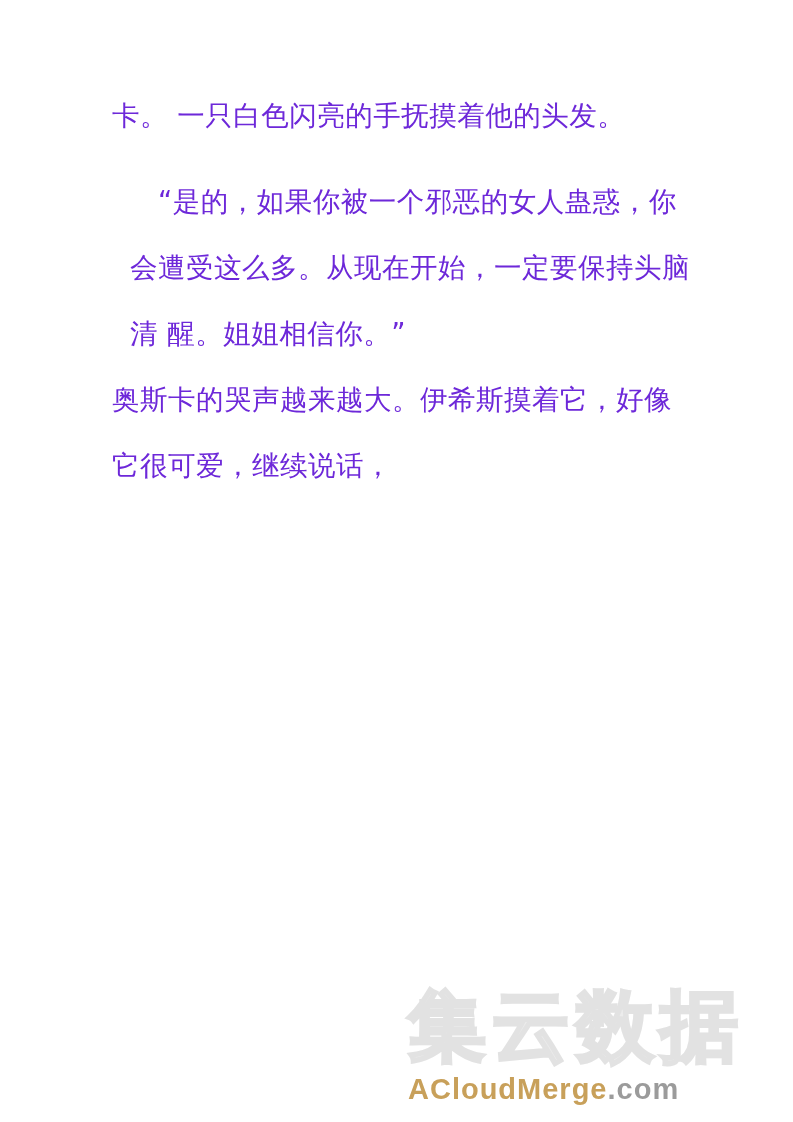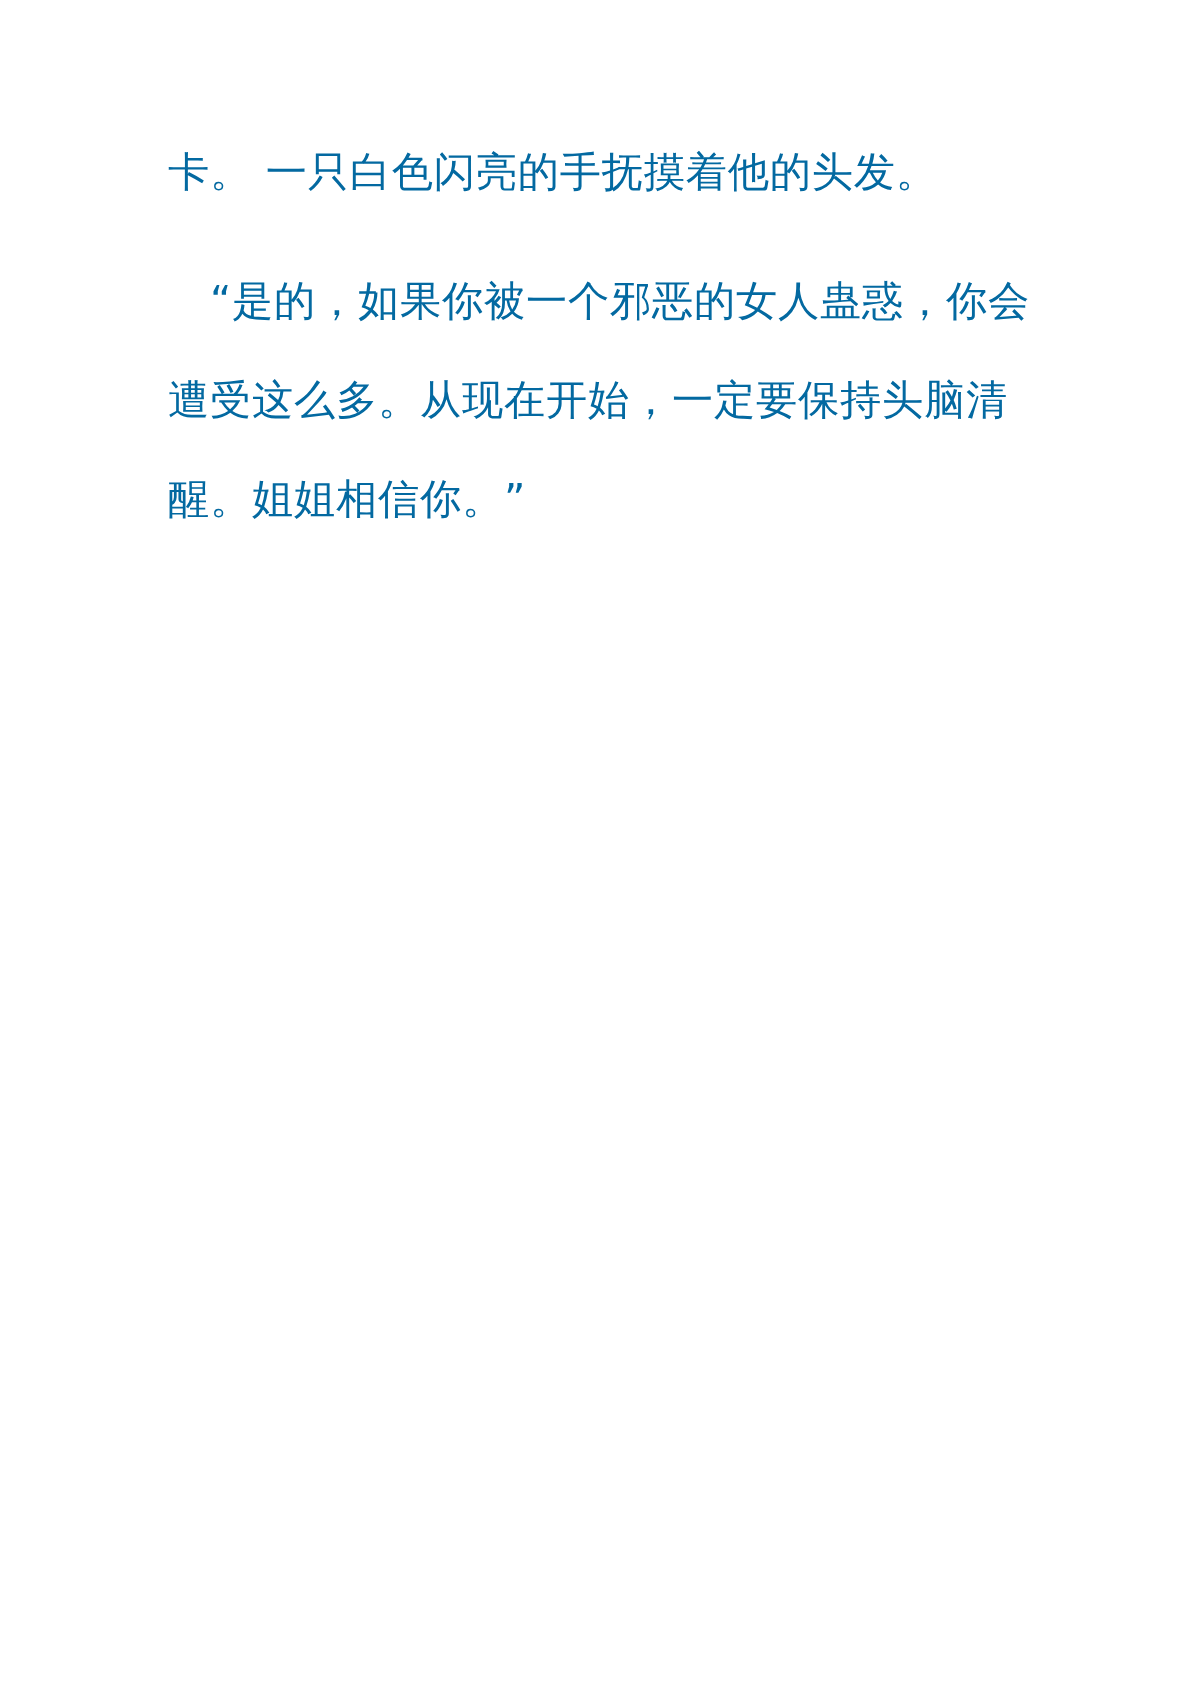--- a/index.html
+++ b/index.html
@@ -19,32 +19,33 @@
     top: 0; left: 0;
     width: 793px;
     height: 1122px;
     background: #ffffff;
   }
   .text-body {
     position: absolute;
     top: 82px;
     left: 112px;
     width: 580px;
-    color: #0369a1;
+    color: #6d28d9;
     font-size: 27.5px;
     line-height: 66px;
     letter-spacing: 0.5px;
     font-weight: 400;
   }
   .para {
     margin: 0;
     padding: 0;
   }
   .para.indent {
     text-indent: 28px;
+    margin-left: 18px;
   }
   .para + .para {
     margin-top: 0;
   }
   .gap {
     height: 20px;
   }
   .watermark {
     position: absolute;
     left: 0;
@@ -81,17 +82,24 @@
 </style>
 </head>
 <body>
 
 <div class="page">
 
   <div class="text-body">
     <p class="para">卡。 一只白色闪亮的手抚摸着他的头发。</p>
     <div class="gap"></div>
     <p class="para indent">“是的，如果你被一个邪恶的女人蛊惑，你会遭受这么多。从现在开始，一定要保持头脑清 醒。姐姐相信你。”</p>
+    <p class="para">奥斯卡的哭声越来越大。伊希斯摸着它，好像它很可爱，继续说话，</p>
     <div class="gap"></div>
   </div>
 
+  <div class="watermark">
+    <div class="wm-cn">集云数据</div>
+    <div class="wm-en">
+      <span class="a">ACloudMerge</span><span class="b">.com</span>
+    </div>
+  </div>
 
 </div>
 
 </body></html>

